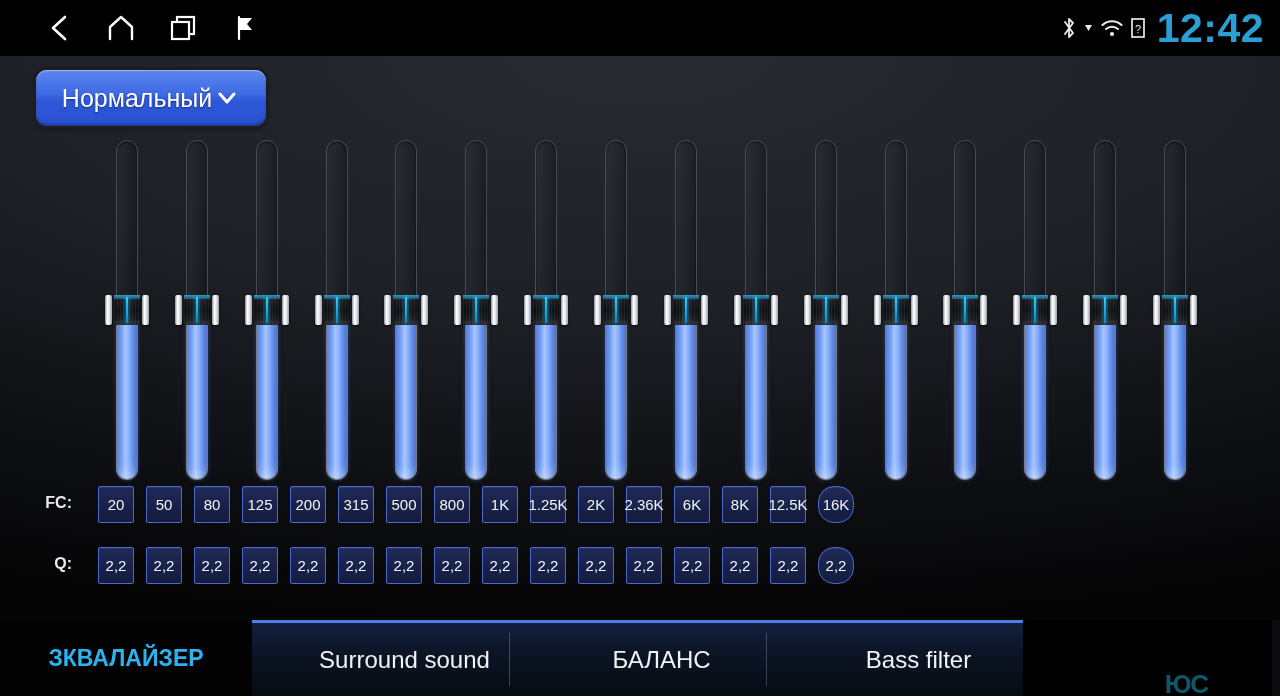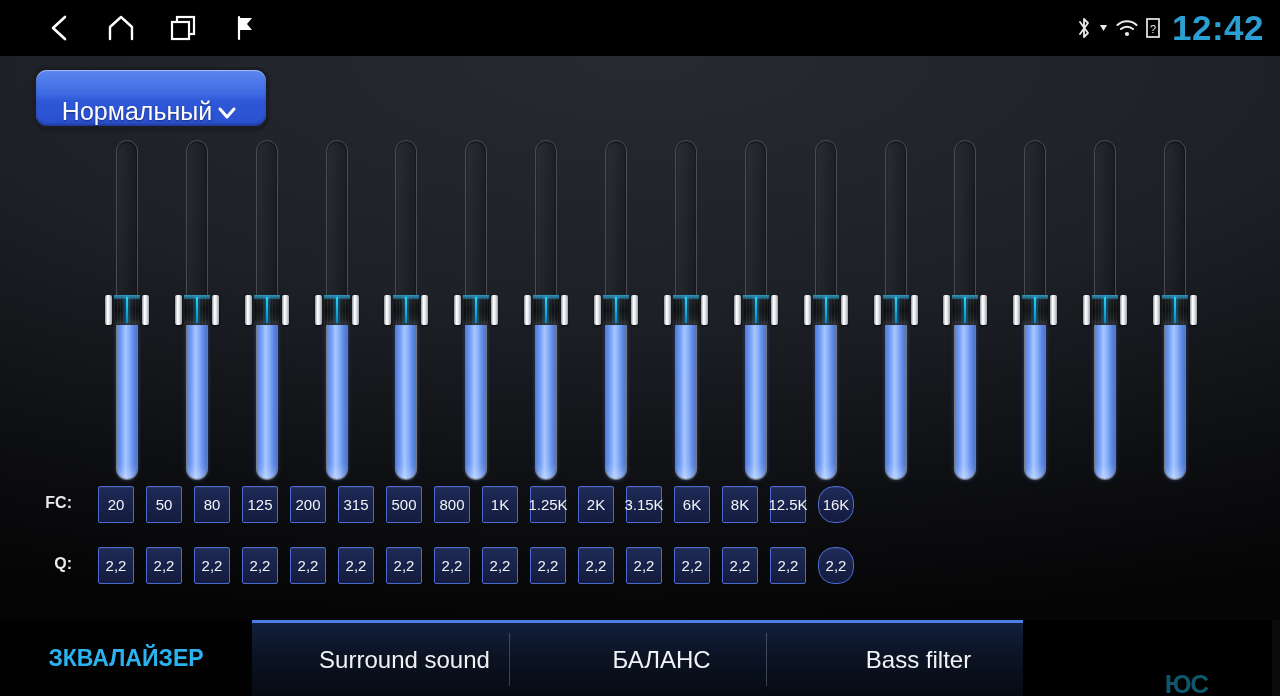--- a/index.html
+++ b/index.html
@@ -22,42 +22,42 @@
   .navbtn {
     width:62px; height:56px; display:flex; align-items:center; justify-content:center;
   }
   .navbtn svg { display:block; }
   .statusright {
     position:absolute; right:16px; top:0; height:56px;
     display:flex; align-items:center; gap:7px;
   }
   .sysicon { display:flex; align-items:center; justify-content:center; }
   .clock {
-    font-size:35px; font-weight:bold; color:#2b9fd4;
+    font-size:41px; font-weight:bold; color:#2b9fd4;
     letter-spacing:0.5px; margin-left:5px;
   }
 
   
   .content {
     position:absolute; left:0; top:56px; width:1280px; height:564px;
     background:
       radial-gradient(120% 100% at 50% 0%, #272a31 0%, #1d2026 45%, #0e0f12 78%, #050506 100%);
   }
 
   
   .preset-wrap { position:absolute; left:36px; top:14px; }
   .preset-btn {
     position:relative;
     min-width:230px; height:56px;
     border-radius:11px;
     background:linear-gradient(180deg,#5b86f0 0%,#3f6be4 42%,#2e58d8 55%,#2a50cf 100%);
     box-shadow:0 0 0 3px #1b1d22, 0 2px 5px rgba(0,0,0,.75),
                inset 0 1px 1px rgba(255,255,255,.45),
                inset 0 -2px 3px rgba(0,0,0,.28);
-    display:flex; align-items:flex-end; justify-content:center;
+    display:flex; align-items:center; justify-content:center;
     padding:0 18px;
     cursor:pointer;
   }
   .preset-label {
     font-size:25px; color:#fff; text-shadow:0 1px 2px rgba(0,0,0,.45);
     white-space:nowrap;
   }
   .chev { margin-left:2px; display:flex; align-items:center; }
 
   
@@ -446,21 +446,21 @@
         <div class="valbox">50</div>
         <div class="valbox">80</div>
         <div class="valbox">125</div>
         <div class="valbox">200</div>
         <div class="valbox">315</div>
         <div class="valbox">500</div>
         <div class="valbox">800</div>
         <div class="valbox">1K</div>
         <div class="valbox">1.25K</div>
         <div class="valbox">2K</div>
-        <div class="valbox">3.15K</div>
+        <div class="valbox">2.36K</div>
         <div class="valbox">6K</div>
         <div class="valbox">8K</div>
         <div class="valbox">12.5K</div>
         <div class="valbox">16K</div>
       </div>
 
     <div class="rowlabel" style="left:12px; top:499px;">Q:</div>
     <div class="boxes" id="q-boxes" style="top:491px;">
         <div class="valbox">2,2</div>
         <div class="valbox">2,2</div>

